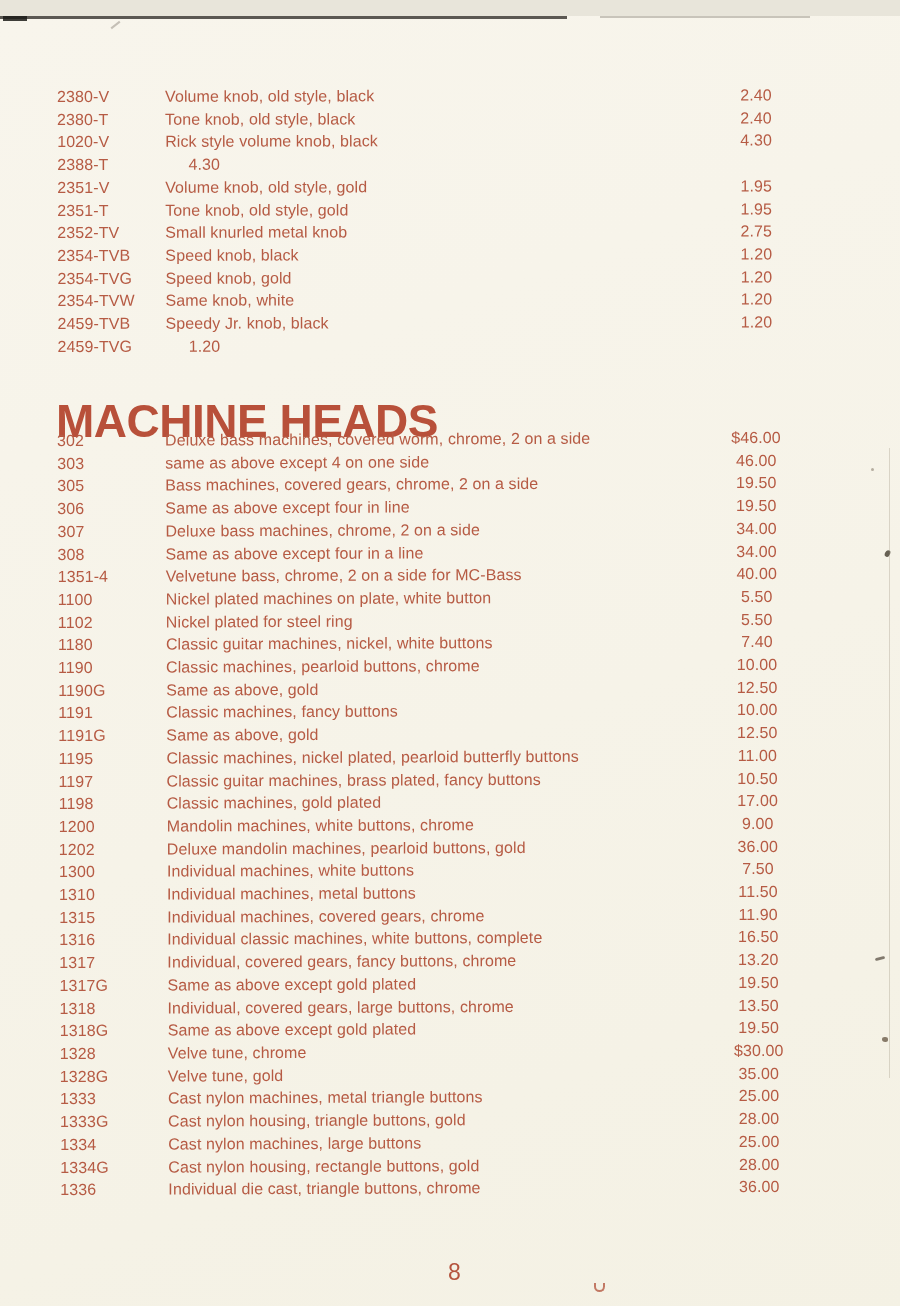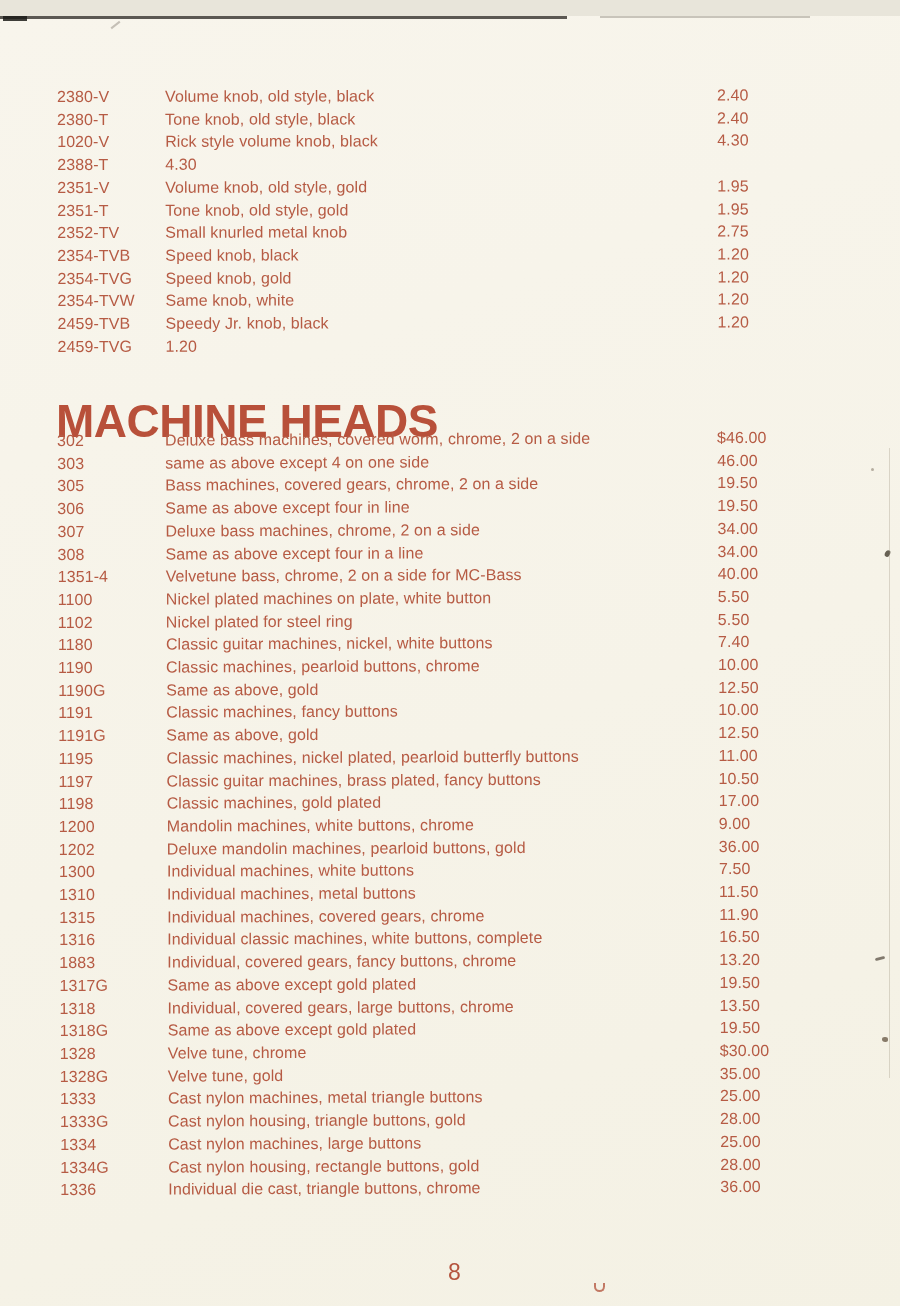--- a/index.html
+++ b/index.html
@@ -21,21 +21,21 @@
     width: 738px;
   }
   .price-table .row {
     display: flex;
     line-height: 22.7px;
     font-size: 16px;
     letter-spacing: 0.1px;
   }
   .cell-part  { width: 108px; flex: 0 0 108px; }
   .cell-desc  { flex: 1 1 auto; }
-  .cell-price { flex: 0 0 78px; text-align: left; }
+  .cell-price { flex: 0 0 78px; text-align: center; }
 
   .knobs-table { top: 70px; transform: rotate(-0.12deg); transform-origin: top left; }
   .mh-table    { top: 414px; transform: rotate(-0.25deg); transform-origin: top left; }
 
   .section-heading {
     position: absolute;
     left: 56px;
     top: 378px;
     font-size: 46px;
     font-weight: 700;
@@ -294,21 +294,21 @@
         <span class="cell-price">11.90</span>
       </div>
 
       <div class="row">
         <span class="cell-part">1316</span>
         <span class="cell-desc">Individual classic machines, white buttons, complete</span>
         <span class="cell-price">16.50</span>
       </div>
 
       <div class="row">
-        <span class="cell-part">1883</span>
+        <span class="cell-part">1317</span>
         <span class="cell-desc">Individual, covered gears, fancy buttons, chrome</span>
         <span class="cell-price">13.20</span>
       </div>
 
       <div class="row">
         <span class="cell-part">1317G</span>
         <span class="cell-desc">Same as above except gold plated</span>
         <span class="cell-price">19.50</span>
       </div>
 

